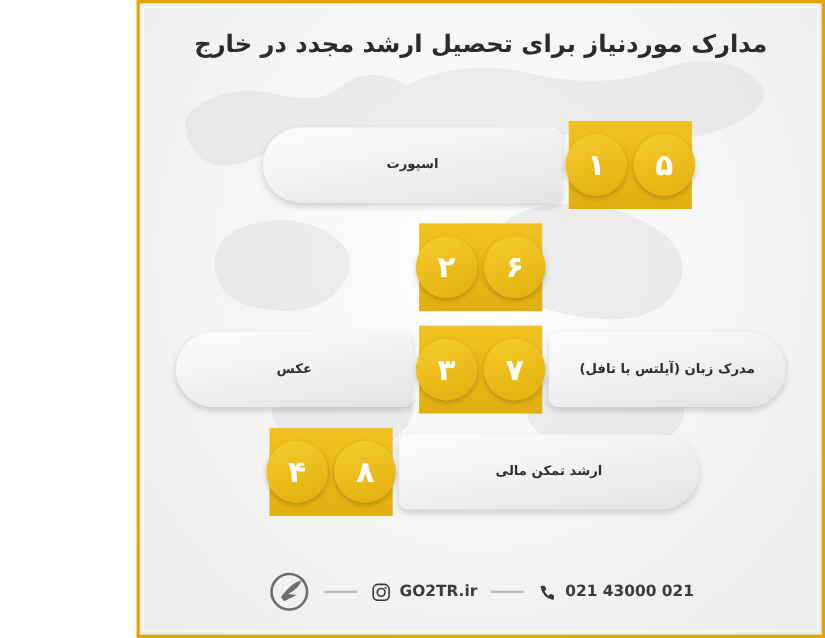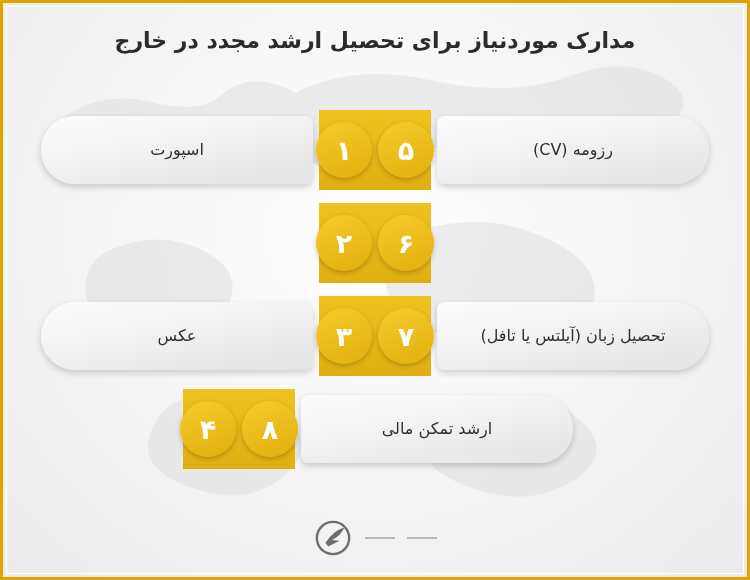--- a/index.html
+++ b/index.html
@@ -9,21 +9,21 @@
   body {
     width: 750px;
     height: 580px;
     overflow: hidden;
     font-family: "DejaVu Sans", "Liberation Sans", sans-serif;
     background: #ffffff;
   }
 
   .canvas {
     position: relative;
-    width: 750px;
+    width: 626px;
     height: 580px;
     background:
       radial-gradient(ellipse at 50% 40%, #ffffff 0%, #f4f4f4 55%, #ebebeb 100%);
     overflow: hidden;
   }
 
   
   .map-texture {
     position: absolute;
     inset: 0;
@@ -83,23 +83,23 @@
     display: flex;
     align-items: center;
     justify-content: center;
     position: relative;
     z-index: 1;
   }
   .card-right { border-radius: 34px 8px 8px 34px; }
   .card-left  { border-radius: 8px 34px 34px 8px; }
 
   .card-label {
-    font-size: 16px;
+    font-size: 12px;
     color: #2f2f2f;
-    font-weight: normal;
+    font-weight: bold;
     padding: 0 18px;
     text-align: center;
     line-height: 1.3;
   }
 
   .center-band {
     position: relative;
     width: 124px;
     height: 80px;
     display: flex;
@@ -190,42 +190,39 @@
     </g>
   </svg>
 
   <div class="frame-border"></div>
 
   <div class="title">مدارک موردنیاز برای تحصیل ارشد مجدد در خارج</div>
 
   <div class="rows">
 
     <div class="row">
-      <div class="card card-left">
-        <span class="card-label">رزومه (CV)</span>
-      </div>
       <div class="center-band">
         <div class="badge">۵</div>
         <div class="badge">۱</div>
       </div>
       <div class="card card-right">
         <span class="card-label">اسپورت</span>
       </div>
     </div>
 
     <div class="row">
       <div class="center-band">
         <div class="badge">۶</div>
         <div class="badge">۲</div>
       </div>
     </div>
 
     <div class="row">
       <div class="card card-left">
-        <span class="card-label">تحصیل زبان (آیلتس یا تافل)</span>
+        <span class="card-label">مدرک زبان (آیلتس یا تافل)</span>
       </div>
       <div class="center-band">
         <div class="badge">۷</div>
         <div class="badge">۳</div>
       </div>
       <div class="card card-right">
         <span class="card-label">عکس</span>
       </div>
     </div>
 
@@ -245,19 +242,37 @@
 
     <div class="logo-mark">
       <svg width="38" height="38" viewBox="0 0 40 40">
         <circle cx="20" cy="20" r="17" fill="none" stroke="#6e6e6e" stroke-width="2.5"></circle>
         <path d="M12,25 q10,-14 20,-16 q-4,9 -13,13 l8,1 l-12,6z" fill="#6e6e6e"></path>
       </svg>
     </div>
 
     <div class="dash"></div>
 
+    <div class="footer-item">
+      <span class="ico">
+        <svg width="17" height="17" viewBox="0 0 20 20">
+          <rect x="1.5" y="1.5" width="17" height="17" rx="5" fill="none" stroke="#3a3a3a" stroke-width="1.7"></rect>
+          <circle cx="10" cy="10" r="4.2" fill="none" stroke="#3a3a3a" stroke-width="1.7"></circle>
+          <circle cx="14.8" cy="5.2" r="1.2" fill="#3a3a3a"></circle>
+        </svg>
+      </span>
+      <span>GO2TR.ir</span>
+    </div>
 
     <div class="dash"></div>
 
+    <div class="footer-item">
+      <span class="ico">
+        <svg width="17" height="17" viewBox="0 0 20 20">
+          <path d="M4,3 l3.4,0 l1.6,4 l-2,1.6 q1.6,3.4 4.4,5 l1.8,-2 l4,1.6 l0,3.4 q0,1.4 -1.6,1.2 Q6,16.6 3,5.2 Q2.6,3 4,3z" fill="#3a3a3a"></path>
+        </svg>
+      </span>
+      <span>021 43000 021</span>
+    </div>
 
   </div>
 
 </div>
 
 </body></html>

